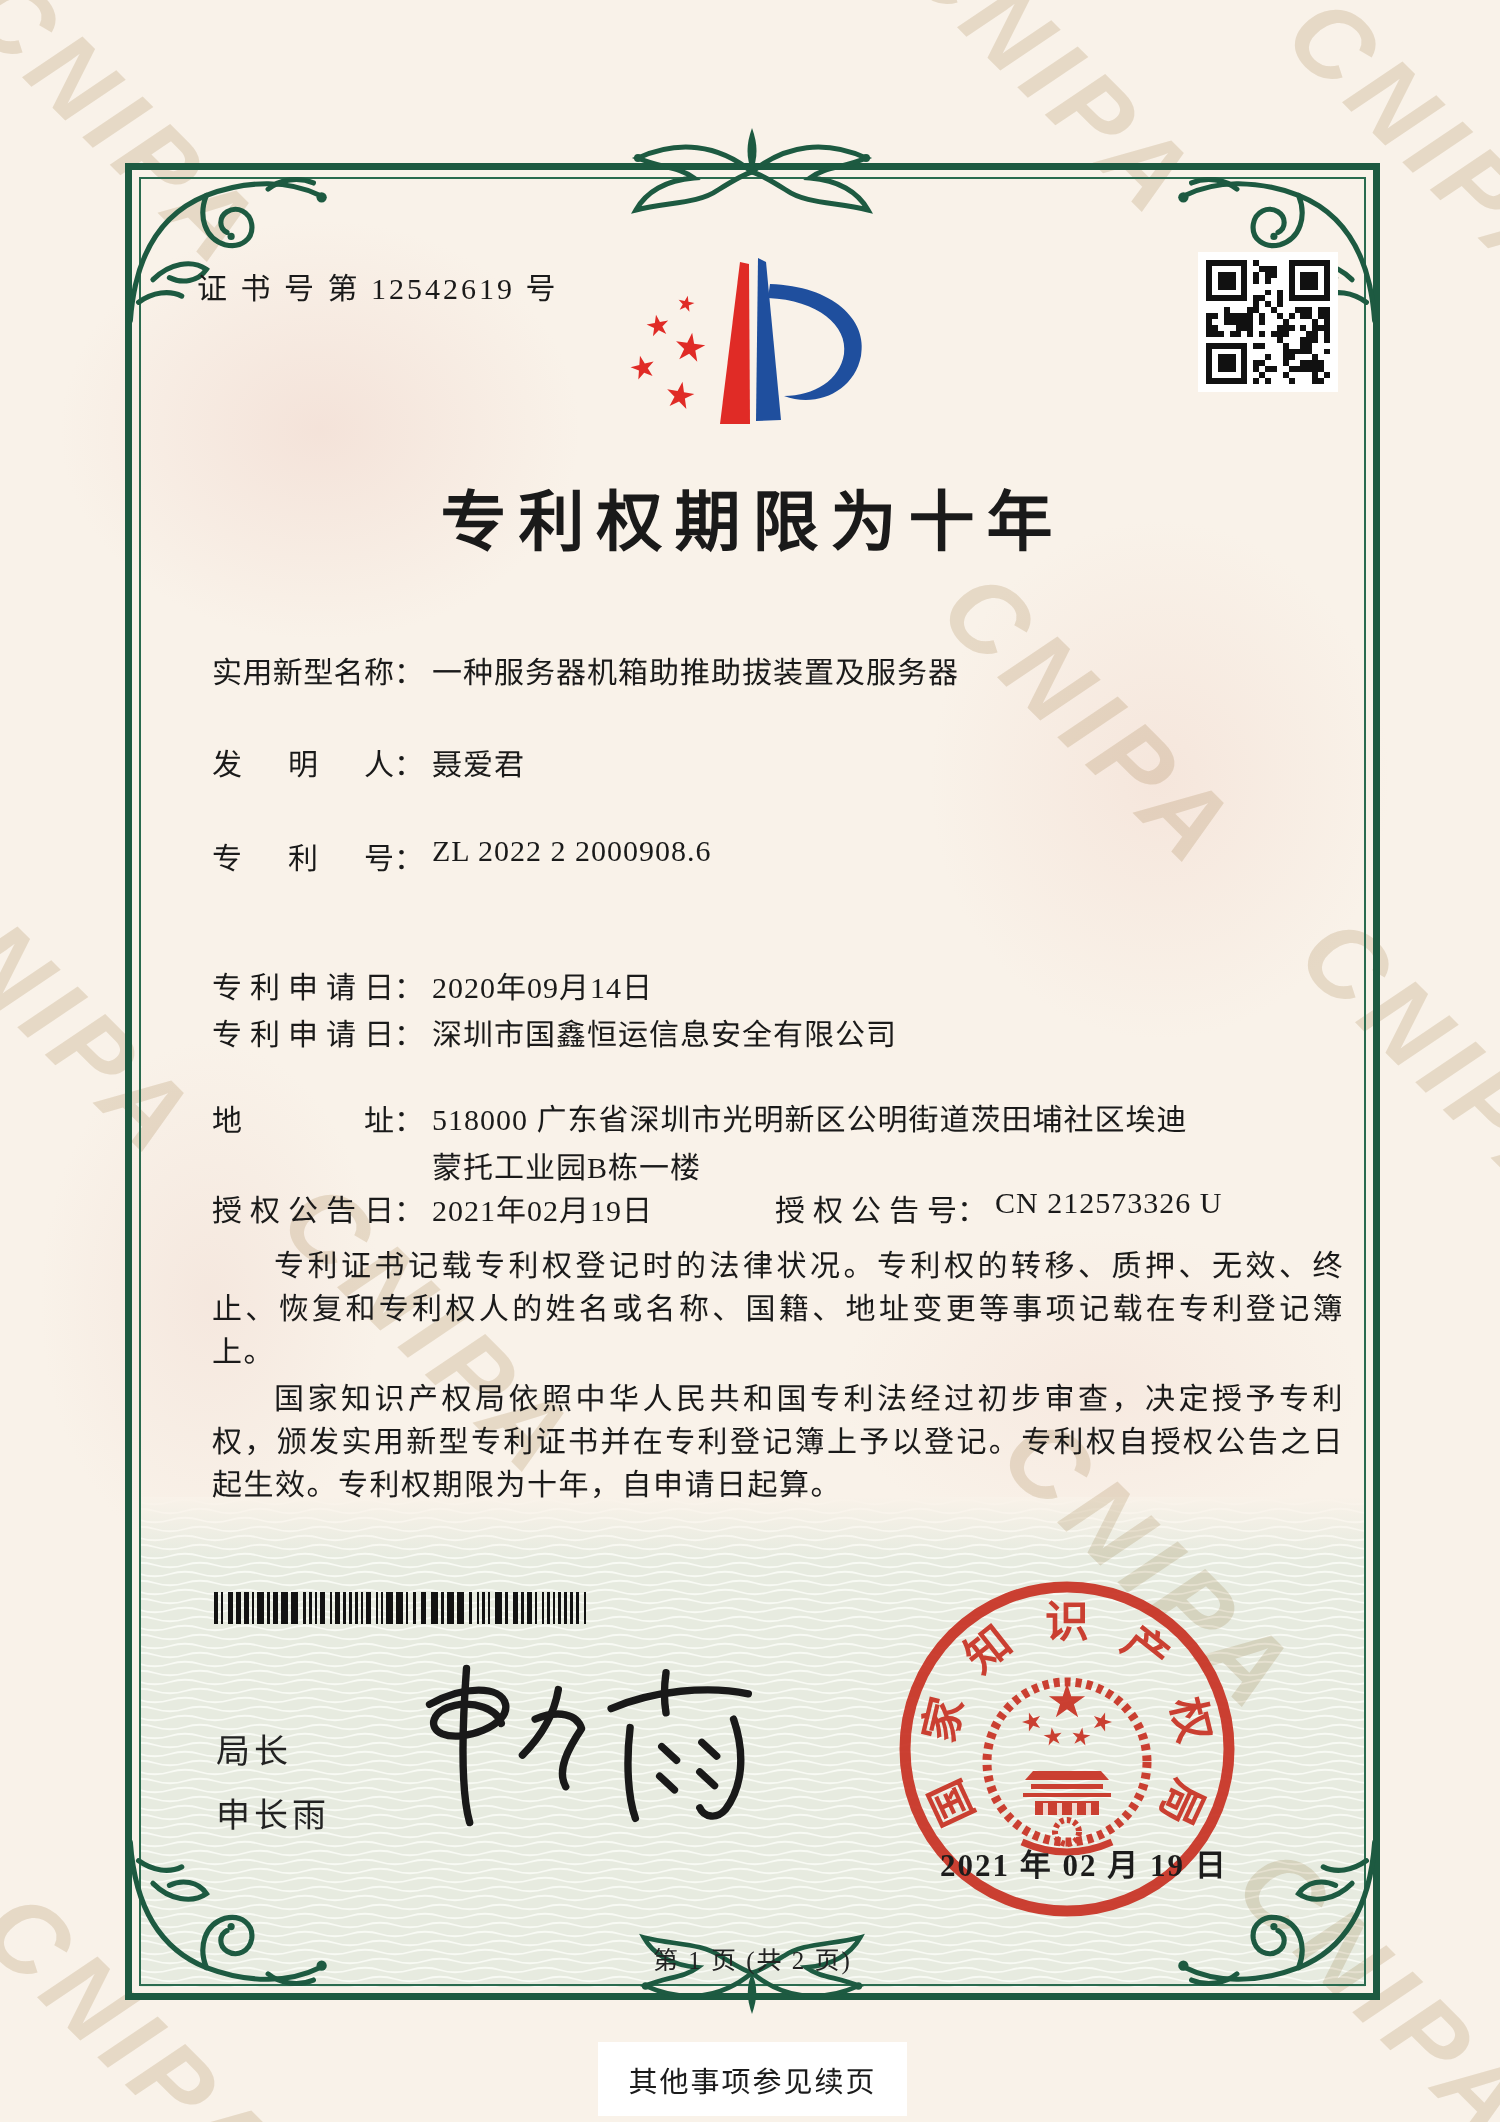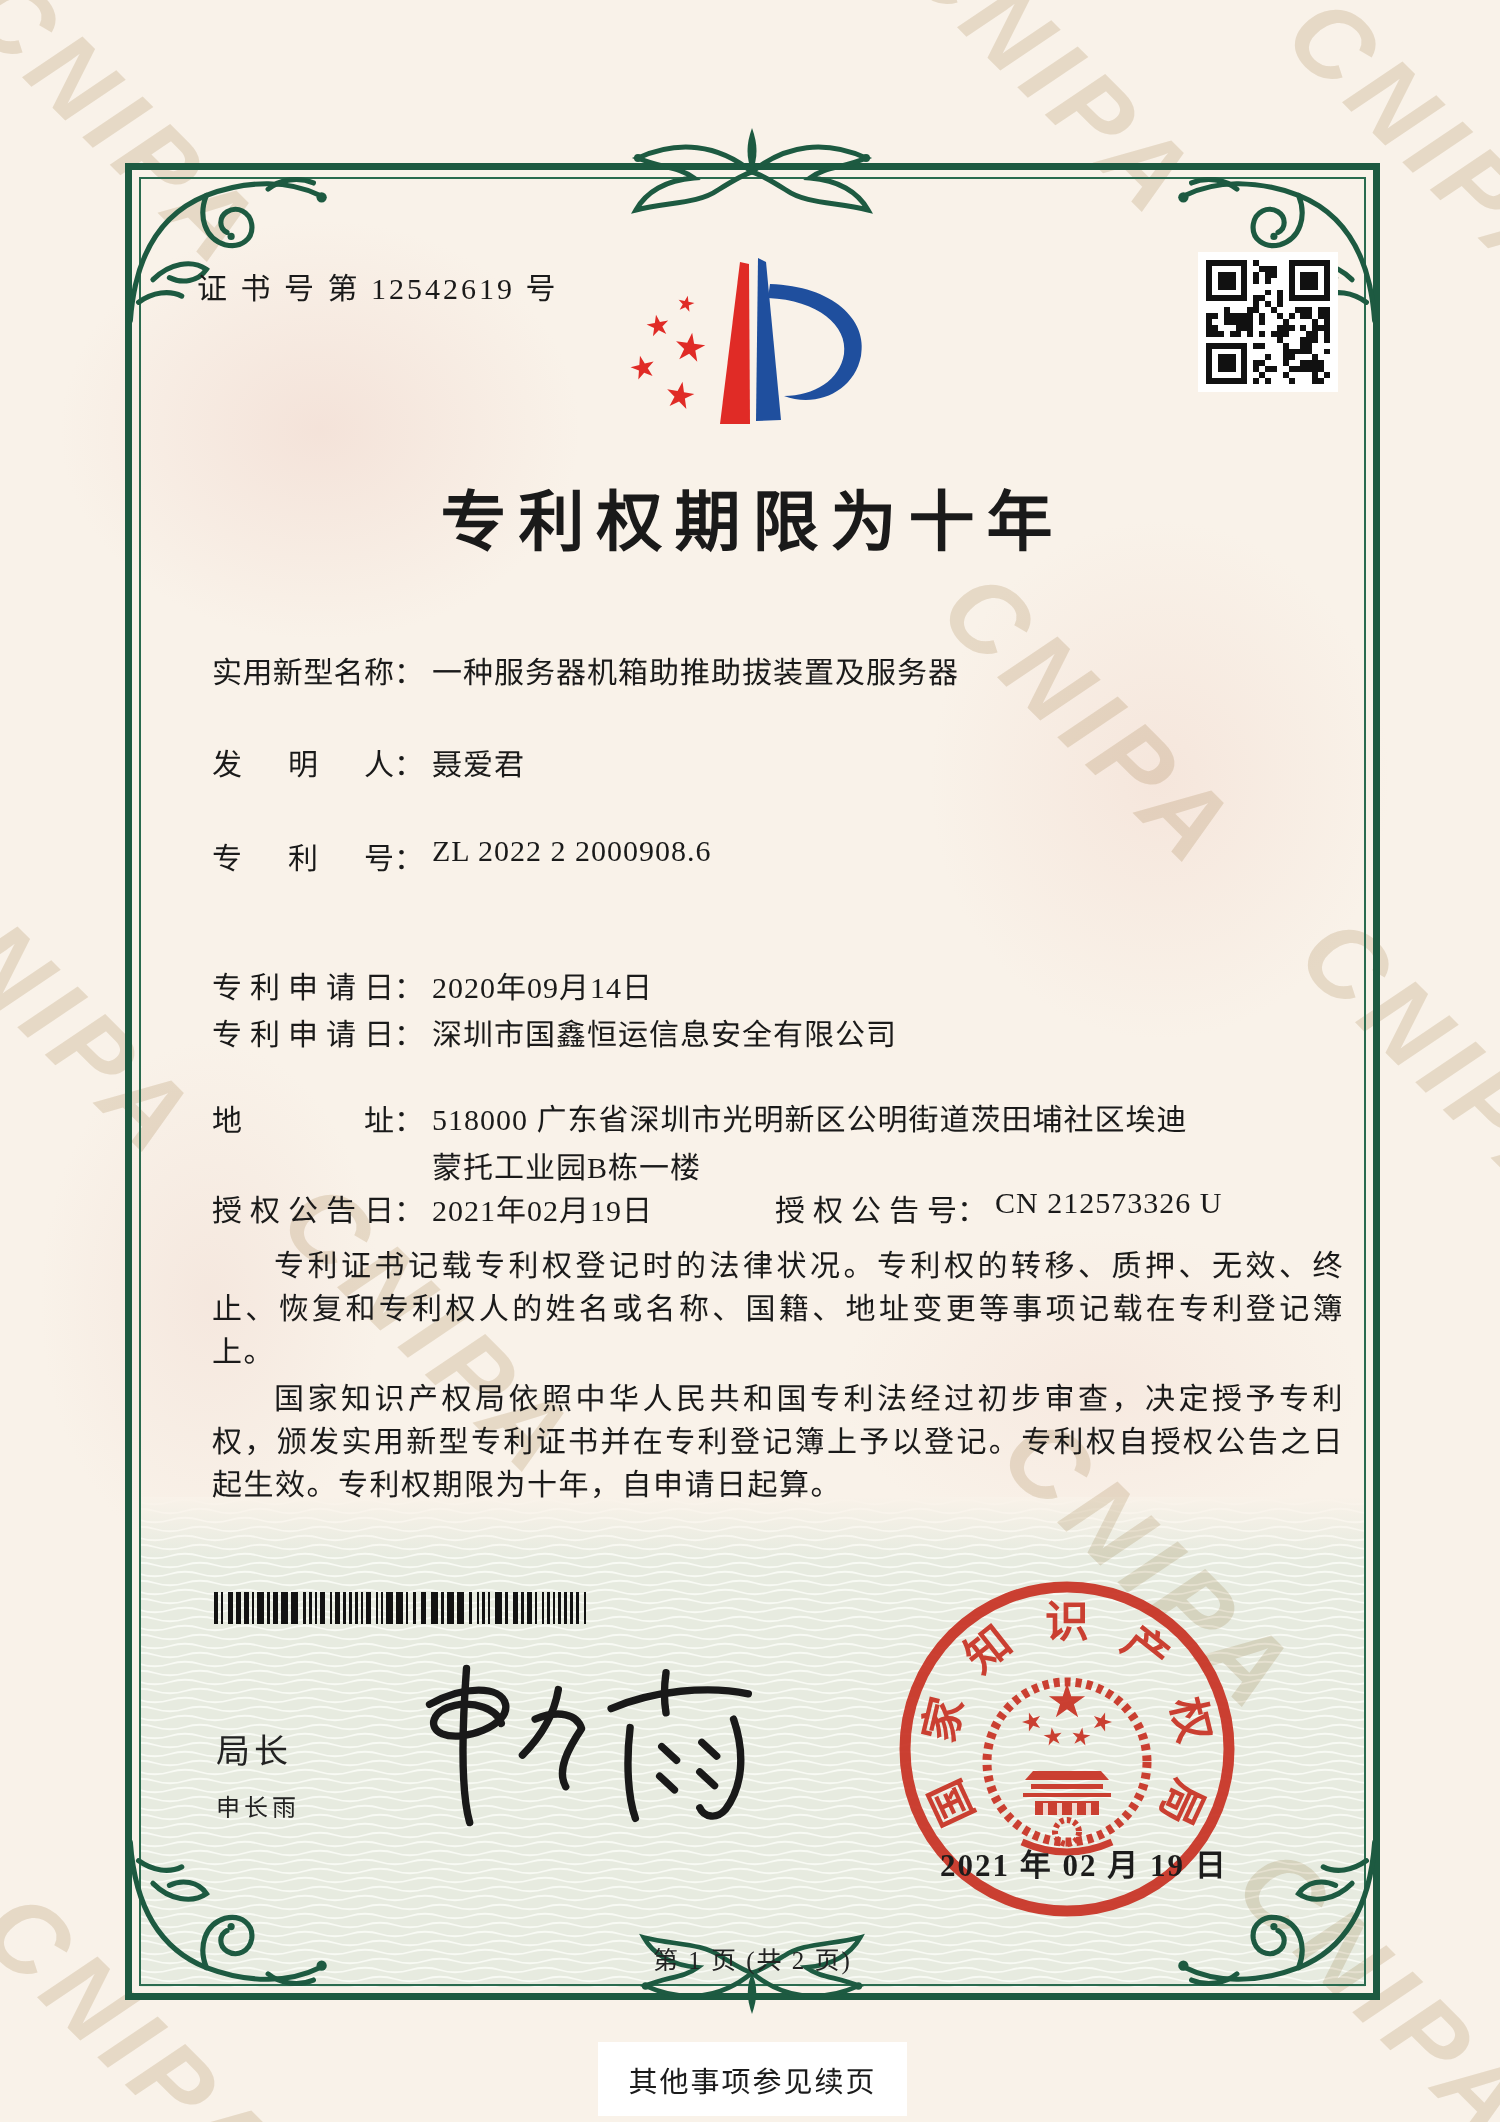--- a/index.html
+++ b/index.html
@@ -62,21 +62,21 @@
   .body-text p{margin:0 0 4px 0;text-indent:62px;}
 
   
   .barcode{position:absolute;left:214px;top:1592px;height:32px;white-space:nowrap;font-size:0;}
   .barcode i{display:inline-block;height:100%;background:#121212;}
 
   
   .sig-title{position:absolute;left:216px;top:1724px;font-family:"Liberation Sans",sans-serif;
       font-size:34px;font-weight:500;color:#222;letter-spacing:4px;}
   .sig-name{position:absolute;left:216px;top:1788px;font-family:"Liberation Sans",sans-serif;
-      font-size:24px;font-weight:500;color:#222;letter-spacing:4px;}
+      font-size:34px;font-weight:500;color:#222;letter-spacing:4px;}
   .sig-svg{position:absolute;left:400px;top:1662px;}
   .sig-svg path{fill:none;stroke:#191919;stroke-linecap:round;stroke-linejoin:round;}
 
   
   .seal{position:absolute;left:892px;top:1574px;width:350px;height:350px;opacity:.94;}
   #seal-arc text{fill:#c93527;font-size:44px;font-weight:700;text-anchor:middle;
       font-family:"Liberation Serif",serif;}
   .seal-date{position:absolute;left:940px;top:1840px;font-size:31px;font-weight:700;
       letter-spacing:2px;color:#1c1c1c;white-space:nowrap;}
 

